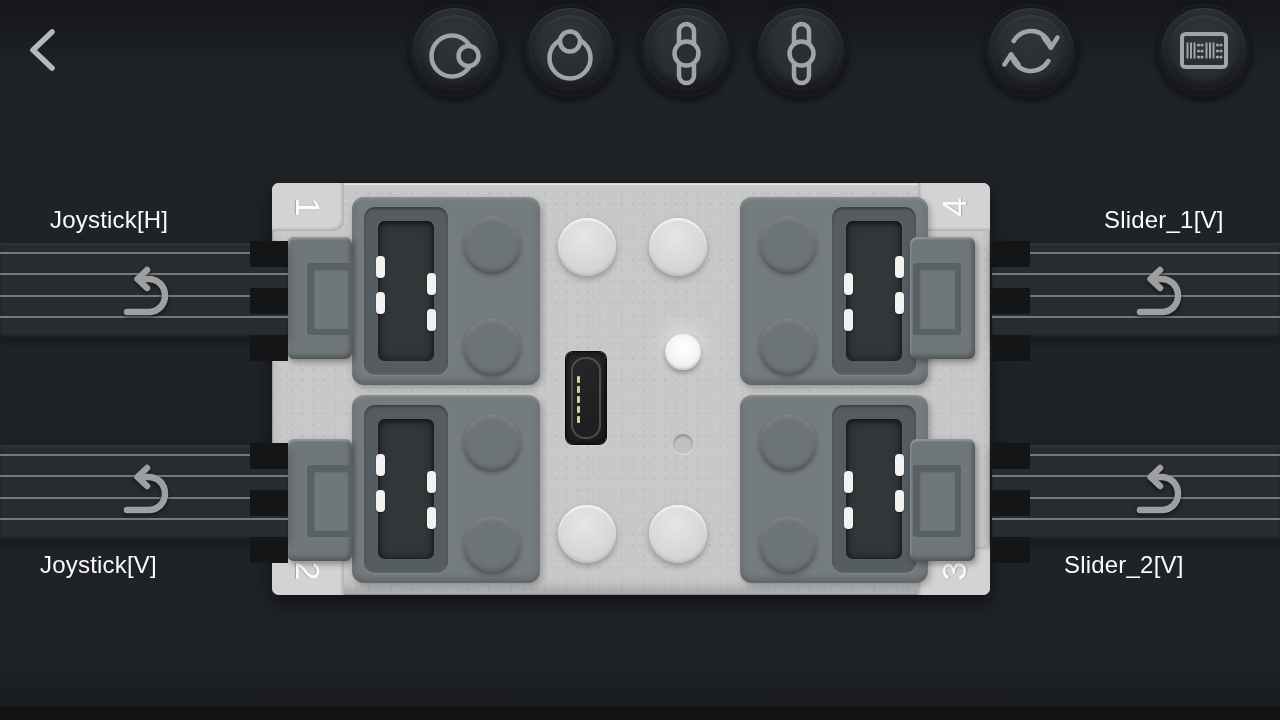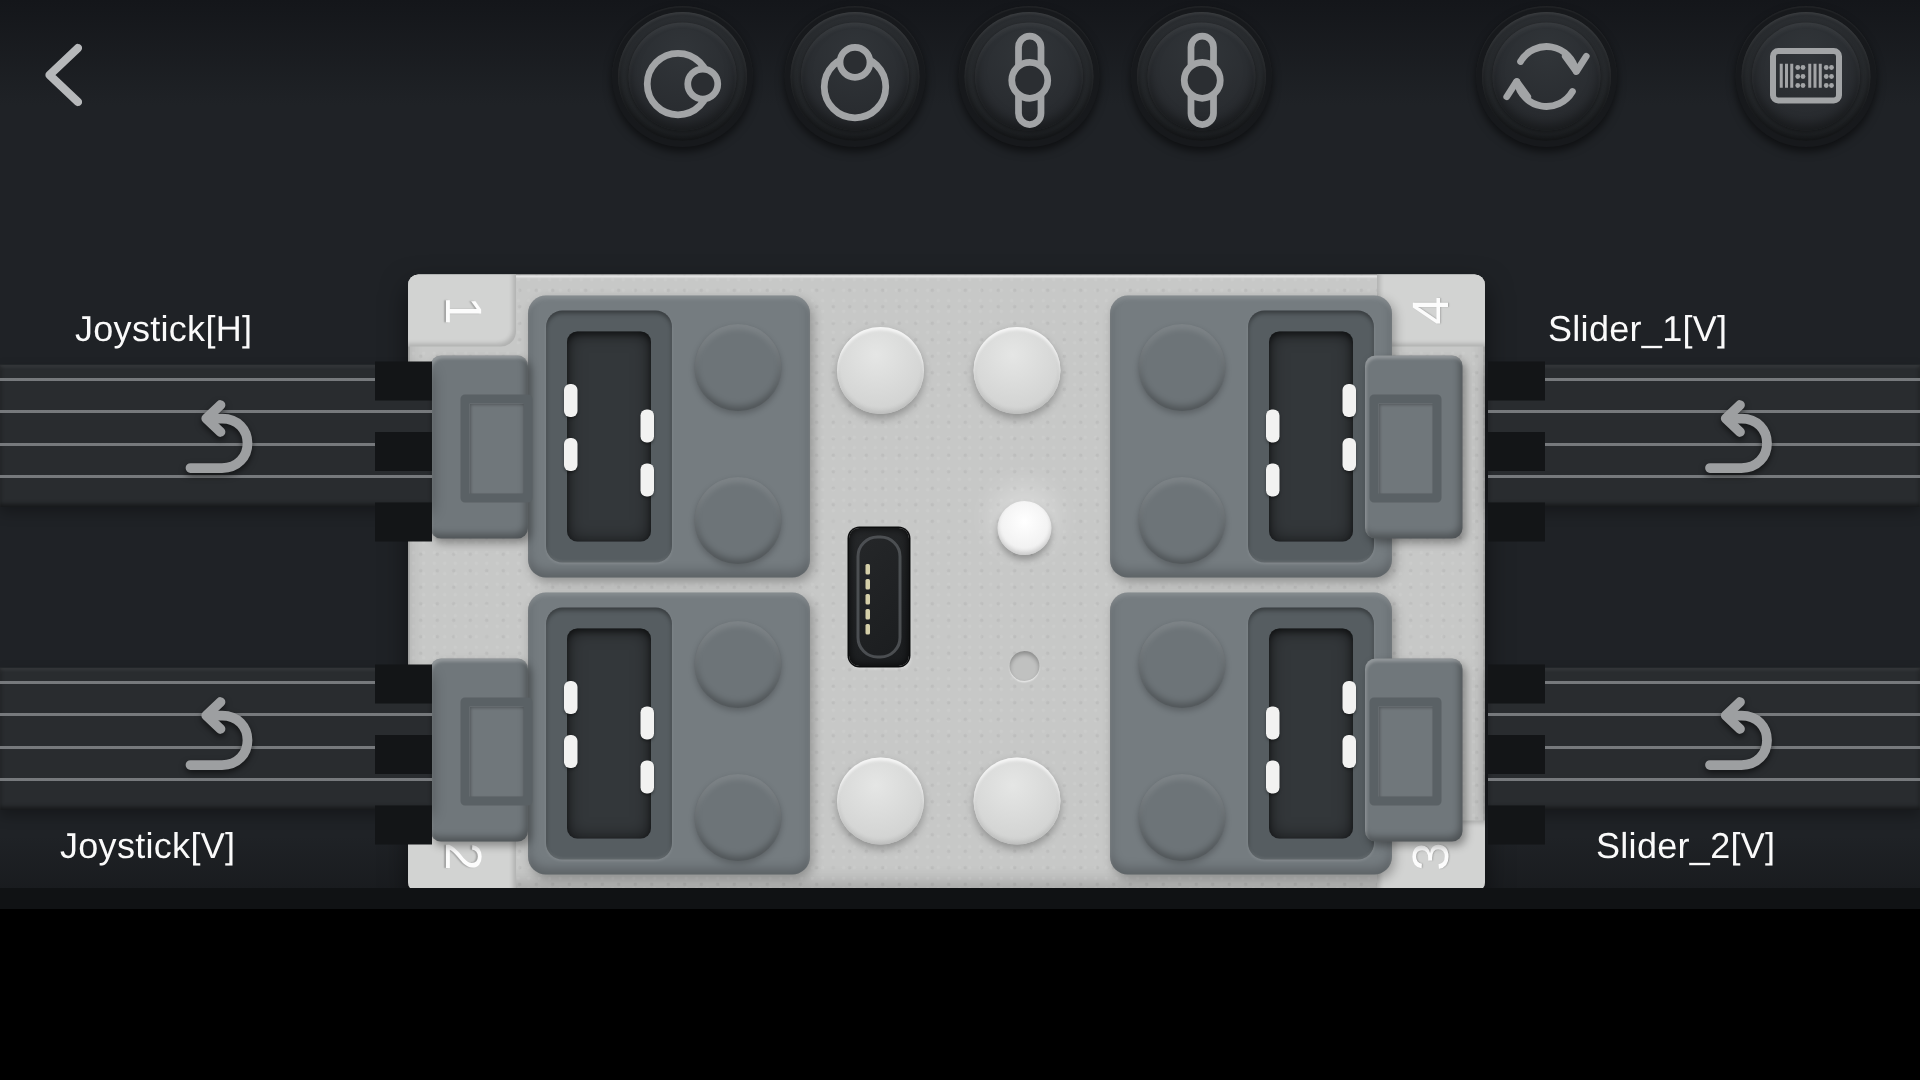--- a/index.html
+++ b/index.html
@@ -1,16 +1,16 @@
 <!DOCTYPE html>
 <html><head>
 <meta charset="utf-8">
 <style>
   html,body{margin:0;padding:0;background:#000;}
-  #stage{position:relative;width:1280px;height:606px;overflow:hidden;
+  #stage{position:relative;width:1280px;height:720px;overflow:hidden;
     background:linear-gradient(180deg,#14161a 0%,#1f2226 70px,#1f2226 92%,#17191c 100%);
     font-family:"Liberation Sans",sans-serif;}
   
   .back-btn{position:absolute;left:18px;top:26px;width:48px;height:52px;display:flex;align-items:center;justify-content:center;cursor:pointer;z-index:9;}
   .cbtn{position:absolute;top:4px;width:94px;height:94px;border-radius:50%;background:#17191c;
     box-shadow:0 3px 6px rgba(0,0,0,.55), inset 0 1px 1px rgba(255,255,255,.05);z-index:9;cursor:pointer;}
   .cbtn::before{content:"";position:absolute;inset:4px;border-radius:50%;
     background:radial-gradient(circle at 50% 30%,#2f3236 0%,#26292c 58%,#1d2023 100%);
     box-shadow:inset 0 1px 2px rgba(255,255,255,.10), inset 0 -3px 5px rgba(0,0,0,.5);}
   .cbtn::after{content:"";position:absolute;inset:11px;border-radius:50%;
@@ -146,21 +146,21 @@
           <circle cx="60.5" cy="47" r="1.6"></circle>
           <circle cx="64" cy="47" r="1.6"></circle>
           <circle cx="60.5" cy="53" r="1.6"></circle>
           <circle cx="64" cy="53" r="1.6"></circle>
       </g>
     </svg>
   </div>
 
   <div class="chan-label" style="left:50px;top:206px">Joystick[H]</div>
   <div class="chan-label" style="left:40px;top:551px">Joystick[V]</div>
-  <div class="chan-label" style="left:1032px;top:206px">Slider_1[V]</div>
+  <div class="chan-label" style="left:1104px;top:206px">Slider_1[V]</div>
   <div class="chan-label" style="left:1064px;top:551px">Slider_2[V]</div>
 
   <div class="wire" style="left:0;top:243px;width:288px">
       <div class="lines"></div>
     </div>
   <div class="wire" style="left:0;top:445px;width:288px">
       <div class="lines"></div>
     </div>
   <div class="wire" style="left:992px;top:243px;width:288px">
       <div class="lines"></div>

